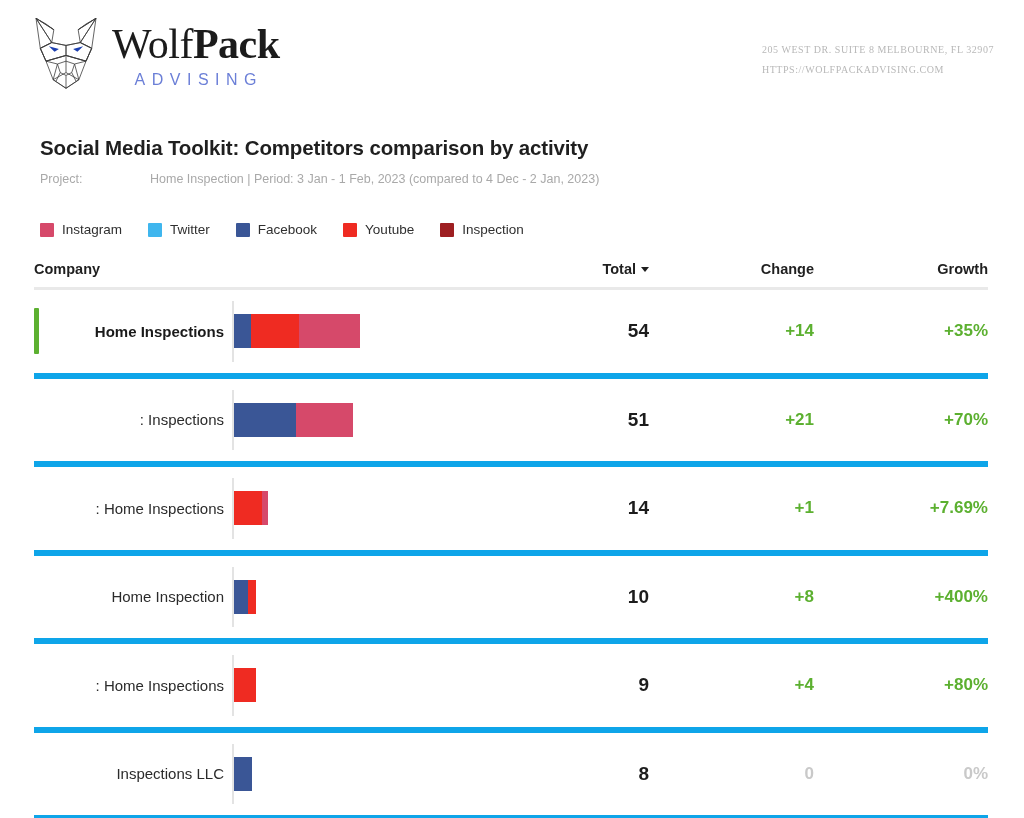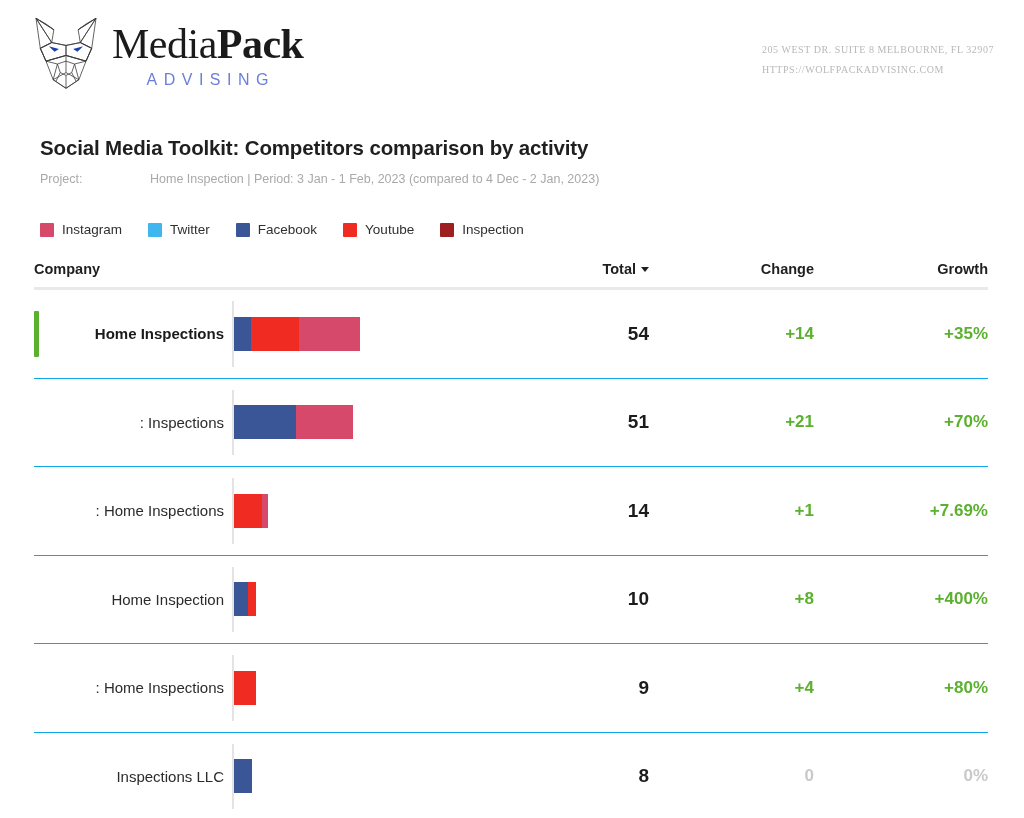--- a/index.html
+++ b/index.html
@@ -133,21 +133,21 @@
     border-top: 5.5px solid #1f1f1f;
     vertical-align: middle;
     position: relative;
     top: -1px;
   }
 
   .tbl-row {
     display: flex;
     align-items: center;
     height: 88.5px;
-    border-bottom: 1px solid #0ea5e9;
+    border-bottom: 6px solid #0ea5e9;
     position: relative;
   }
   .row-accent {
     position: absolute;
     left: 0;
     top: 50%;
     transform: translateY(-50%);
     width: 5px;
     height: 46px;
     background: #5cb030;
@@ -235,21 +235,21 @@
         <path d="M50 86 L50 104"></path>
         <path d="M14 48 L22 66"></path>
         <path d="M86 48 L78 66"></path>
       </g>
       <g fill="#1c3fb0">
         <path d="M26 45 L40 49 L34 53 Z"></path>
         <path d="M74 45 L60 49 L66 53 Z"></path>
       </g>
     </svg>
     <div class="brand-text">
-      <div class="brand-name"><span class="light">Media</span><span class="bold">Pack</span></div>
+      <div class="brand-name"><span class="light">Wolf</span><span class="bold">Pack</span></div>
       <div class="brand-sub">ADVISING</div>
     </div>
   </div>
 
   <div class="header-contact">
     <div>205 WEST DR. SUITE 8 MELBOURNE, FL 32907</div>
     <div>HTTPS://WOLFPACKADVISING.COM</div>
   </div>
 
 </div>

